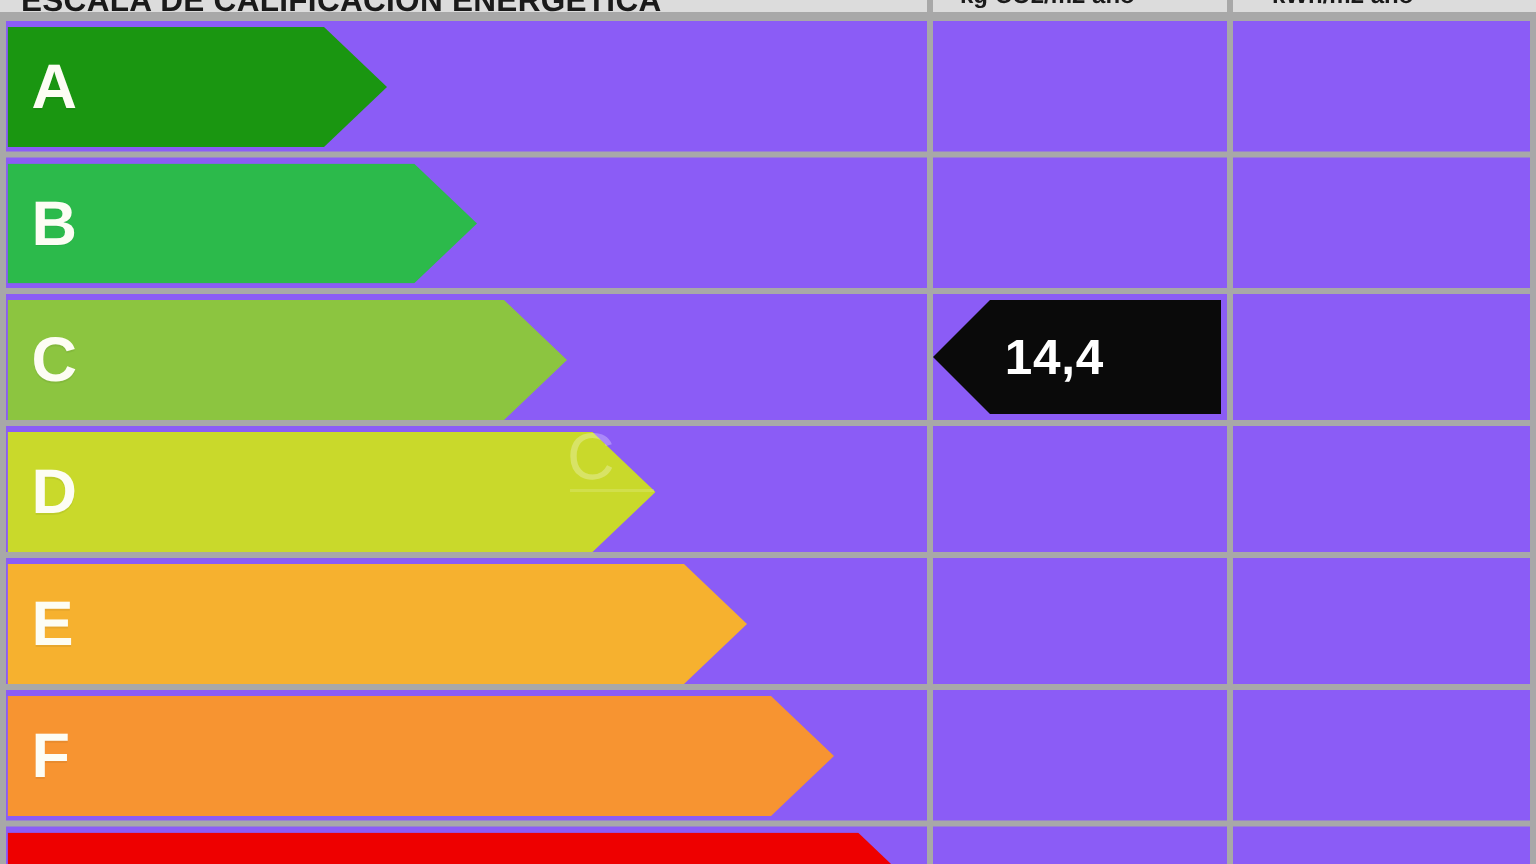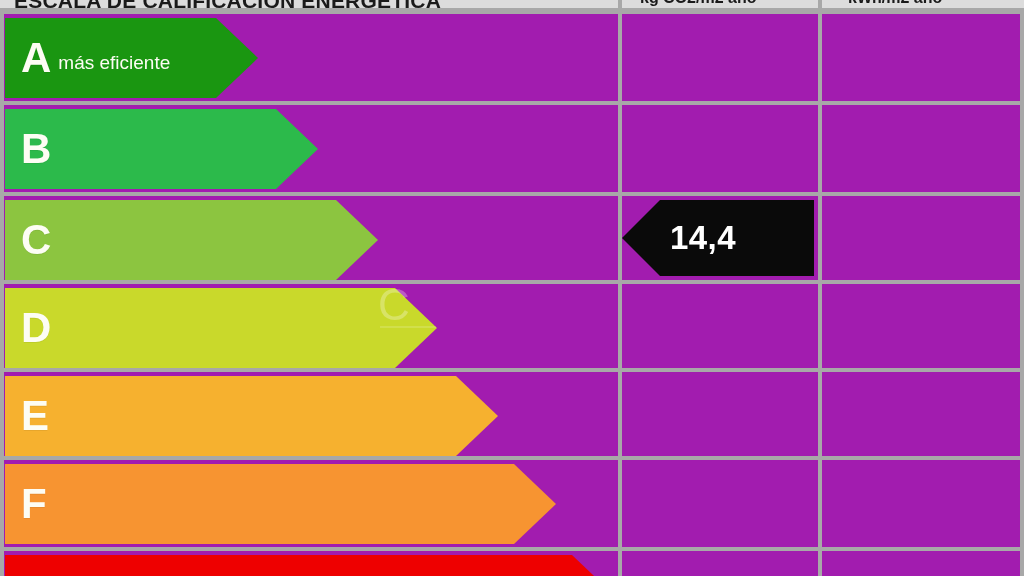--- a/index.html
+++ b/index.html
@@ -13,21 +13,21 @@
     width: 1024px;
     height: 576px;
     overflow: hidden;
     position: relative;
   }
 
   #label-root {
     position: relative;
     width: 1024px;
     height: 576px;
-    background: #a21caf;
+    background: #8b5cf6;
     box-sizing: border-box;
   }
 
   
   .frame-border-left {
     position: absolute;
     left: 0; top: 0;
     width: 4px; height: 576px;
     background: #a8a8a8;
   }
@@ -182,21 +182,20 @@
   </div>
 
   <div class="vline" id="vline1" style="left: 618px; top: 0px; height: 576px;"></div>
   <div class="vline" id="vline2" style="left: 818px; top: 0px; height: 576px;"></div>
 
   <div id="rows-host">
       <div class="hline" style="top: 10px;"></div>
       <div class="scale-row" style="top: 14px; height: 88px;">
         <div class="band" style="width: 253px; background: rgb(26, 150, 17); clip-path: polygon(0px 0px, calc(100% - 42px) 0px, 100% 50%, calc(100% - 42px) 100%, 0px 100%);">
           <span class="band-letter">A</span>
-          <span class="band-note">más eficiente</span>
         </div>
       </div>
       <div class="hline" style="top: 101px;"></div>
       <div class="scale-row" style="top: 105px; height: 88px;">
         <div class="band" style="width: 313px; background: rgb(44, 186, 75); clip-path: polygon(0px 0px, calc(100% - 42px) 0px, 100% 50%, calc(100% - 42px) 100%, 0px 100%);">
           <span class="band-letter">B</span>
         </div>
       </div>
       <div class="hline" style="top: 192px;"></div>
       <div class="scale-row" style="top: 196px; height: 88px;">

